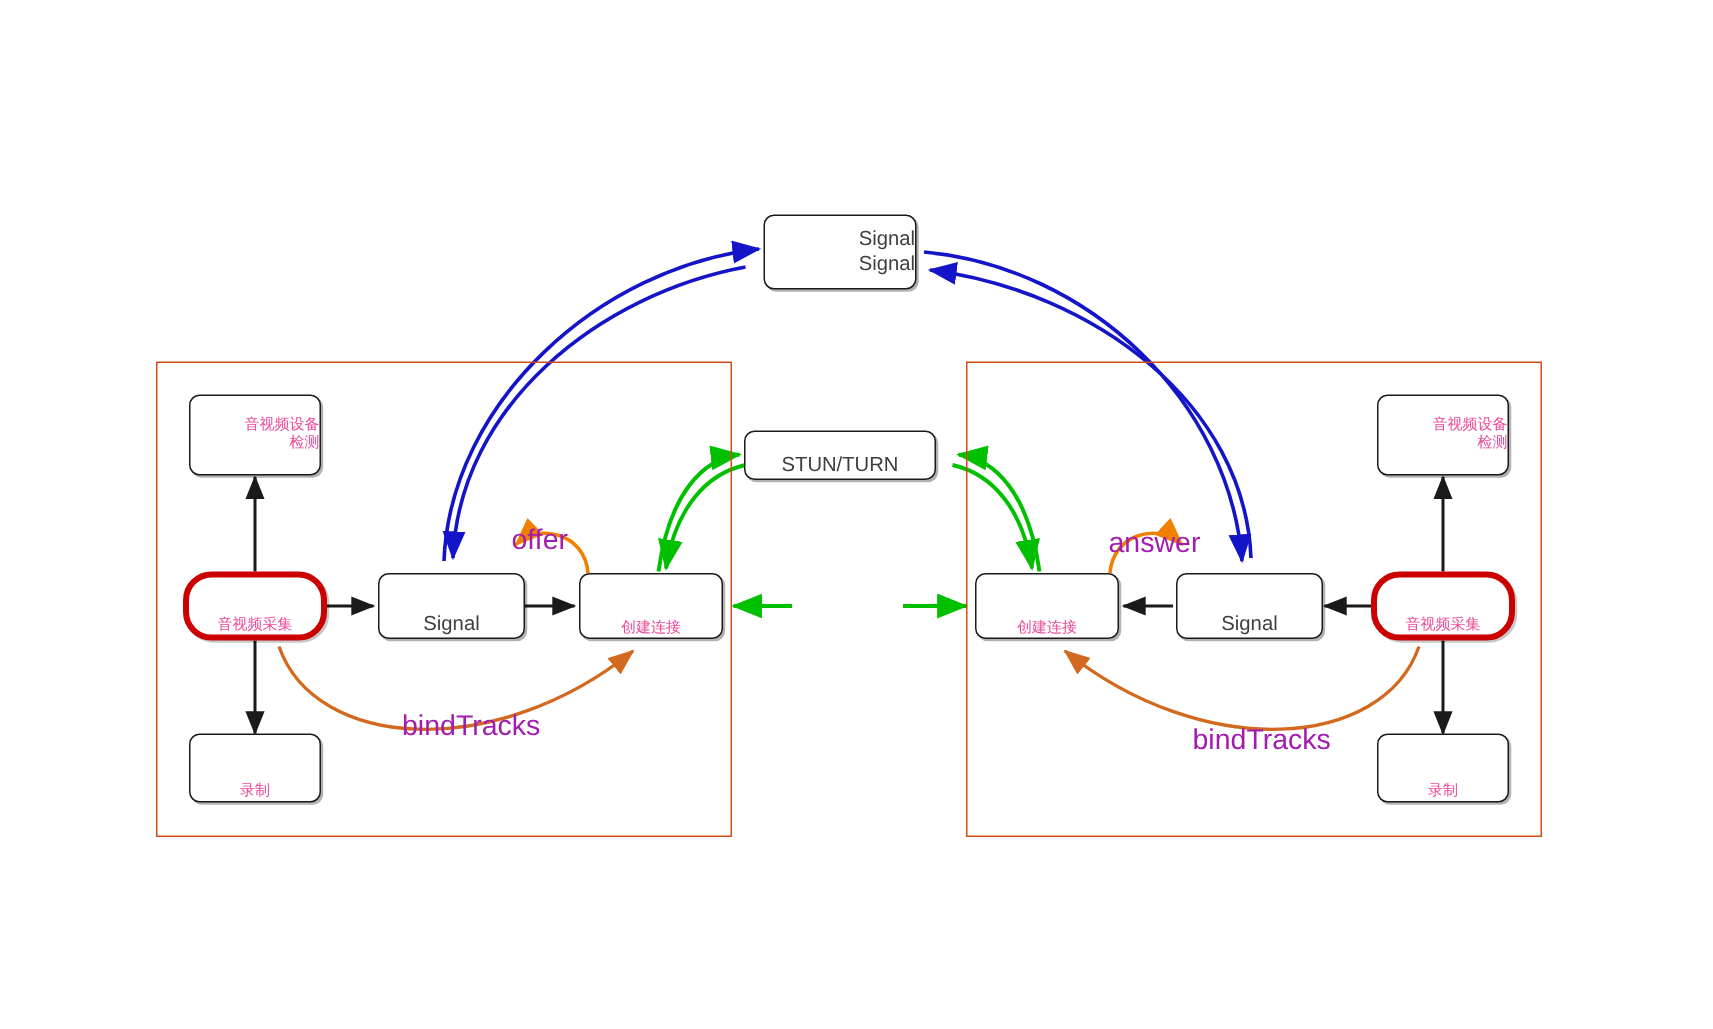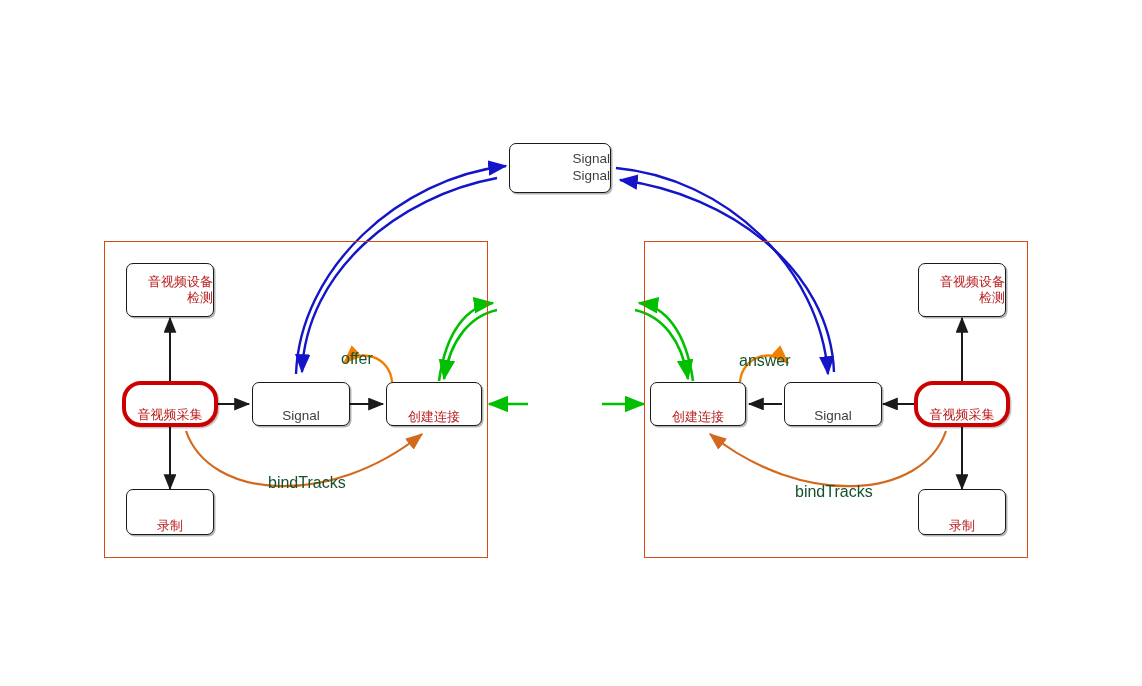--- a/index.html
+++ b/index.html
@@ -5,24 +5,24 @@
   html,body{margin:0;padding:0;background:#ffffff;}
   body{width:1142px;height:686px;overflow:hidden;
        font-family:"Liberation Sans","DejaVu Sans",sans-serif;}
   #stage{position:relative;width:1142px;height:686px;background:#fff;}
   #wires{position:absolute;left:0;top:0;width:1142px;height:686px;}
   .node{position:absolute;box-sizing:border-box;background:#ffffff;
         border:1.6px solid #1a1a1a;border-radius:7px;
         display:flex;align-items:flex-end;justify-content:center;text-align:center;
         color:#3f3f3f;font-size:13.5px;line-height:1.25;
         box-shadow:1.5px 1.5px 0 rgba(0,0,0,.30);}
-  .node.cjk{color:#b91c1c;font-size:13px;}
+  .node.cjk{color:#ec4899;font-size:10px;}
   .node.hl{border:4px solid #cc0000;border-radius:19px;box-shadow:1.5px 1.5px 0 rgba(0,0,0,.22);}
   .panel{position:absolute;box-sizing:border-box;border:1.6px solid #d24c14;background:transparent;}
-  .edgelabel{position:absolute;color:#14532d;font-size:16px;white-space:nowrap;}
+  .edgelabel{position:absolute;color:#a21caf;font-size:19px;white-space:nowrap;}
   .nat{position:absolute;}
   .nat .natlabel{position:absolute;left:0;top:0;width:100%;height:100%;
         display:flex;align-items:center;justify-content:center;
         color:#b32400;font-size:13.5px;font-weight:400;}
 </style>
 </head>
 <body>
 
 <div id="stage">
 
@@ -87,20 +87,21 @@
   </svg>
 
   <div class="panel" style="left:104px;top:241px;width:384px;height:317px;"></div>
   <div class="panel" style="left:644px;top:241px;width:384px;height:317px;"></div>
 
   <div class="node" style="left:509px;top:143px;width:102px;height:50px;flex-direction:column;">
     <span>Signal</span>
     <span>Signal</span>
   </div>
 
+  <div class="node" style="left:496px;top:287px;width:128px;height:33px;">STUN/TURN</div>
 
 
   <div class="node cjk" style="left:126px;top:263px;width:88px;height:54px;flex-direction:column;">
     <span>音视频设备</span>
     <span>检测</span>
   </div>
 
   <div class="node cjk hl" style="left:122px;top:381px;width:96px;height:46px;">音视频采集</div>
 
   <div class="node cjk" style="left:126px;top:489px;width:88px;height:46px;">录制</div>

